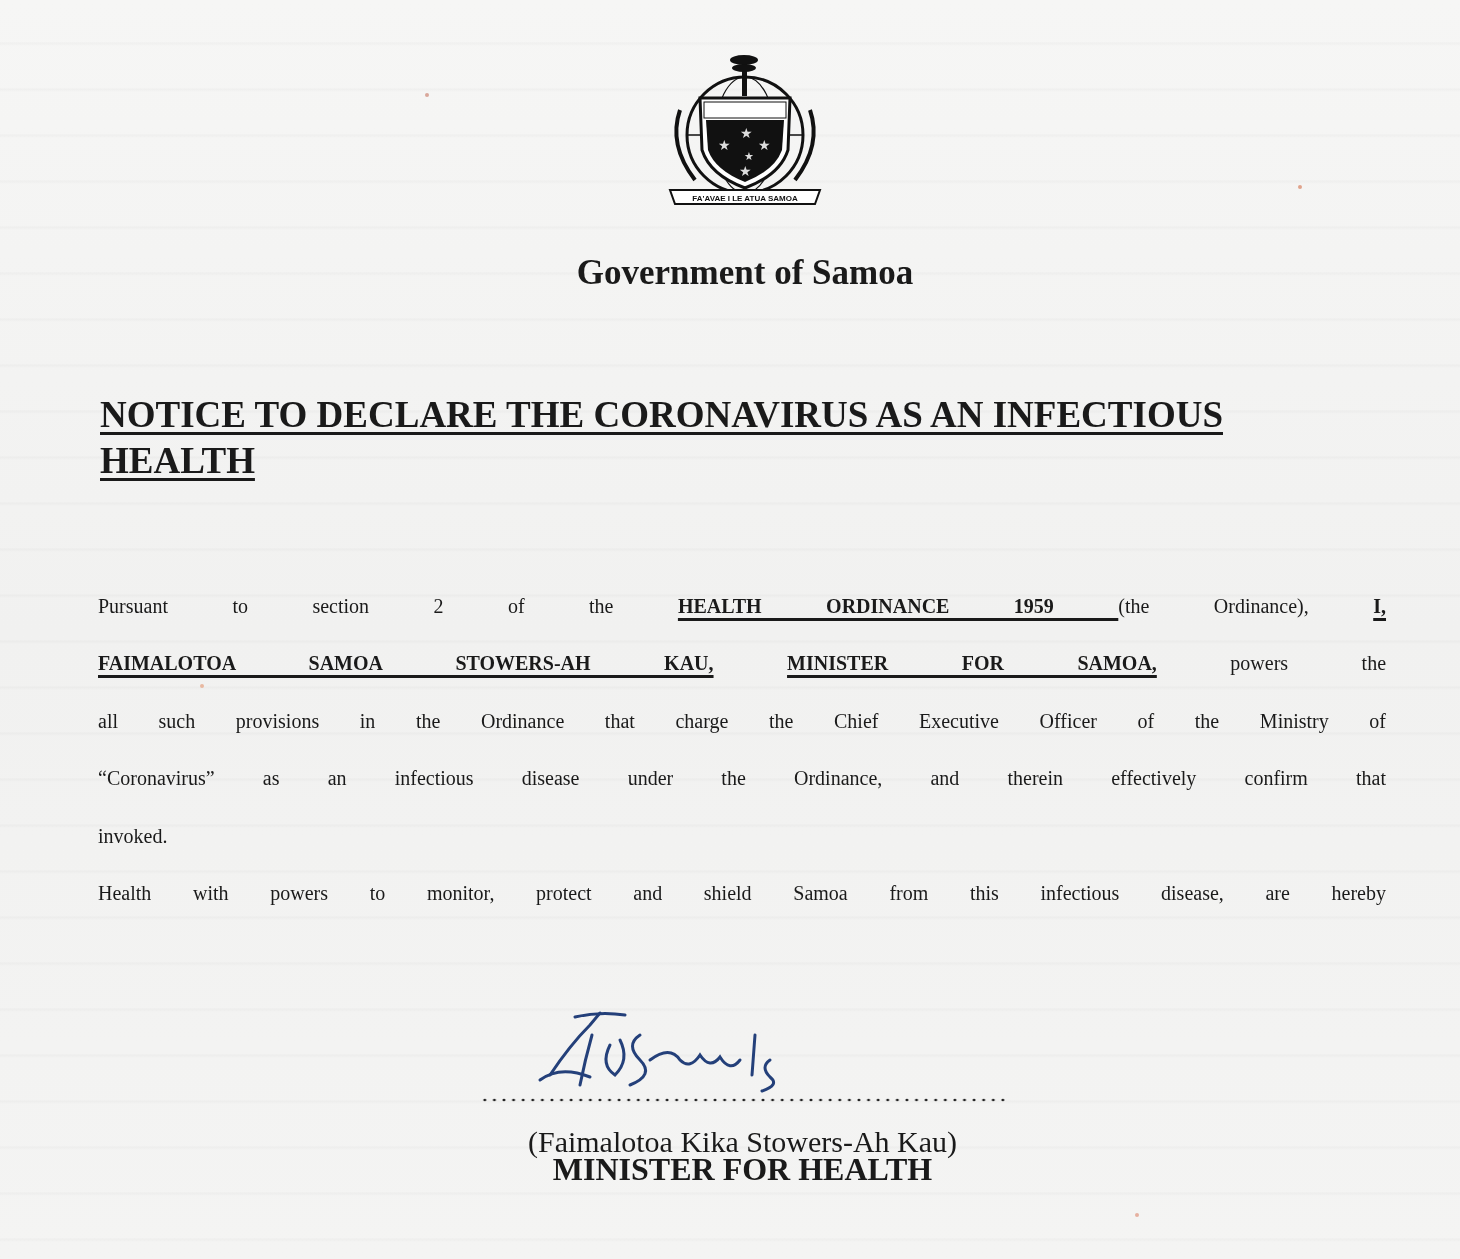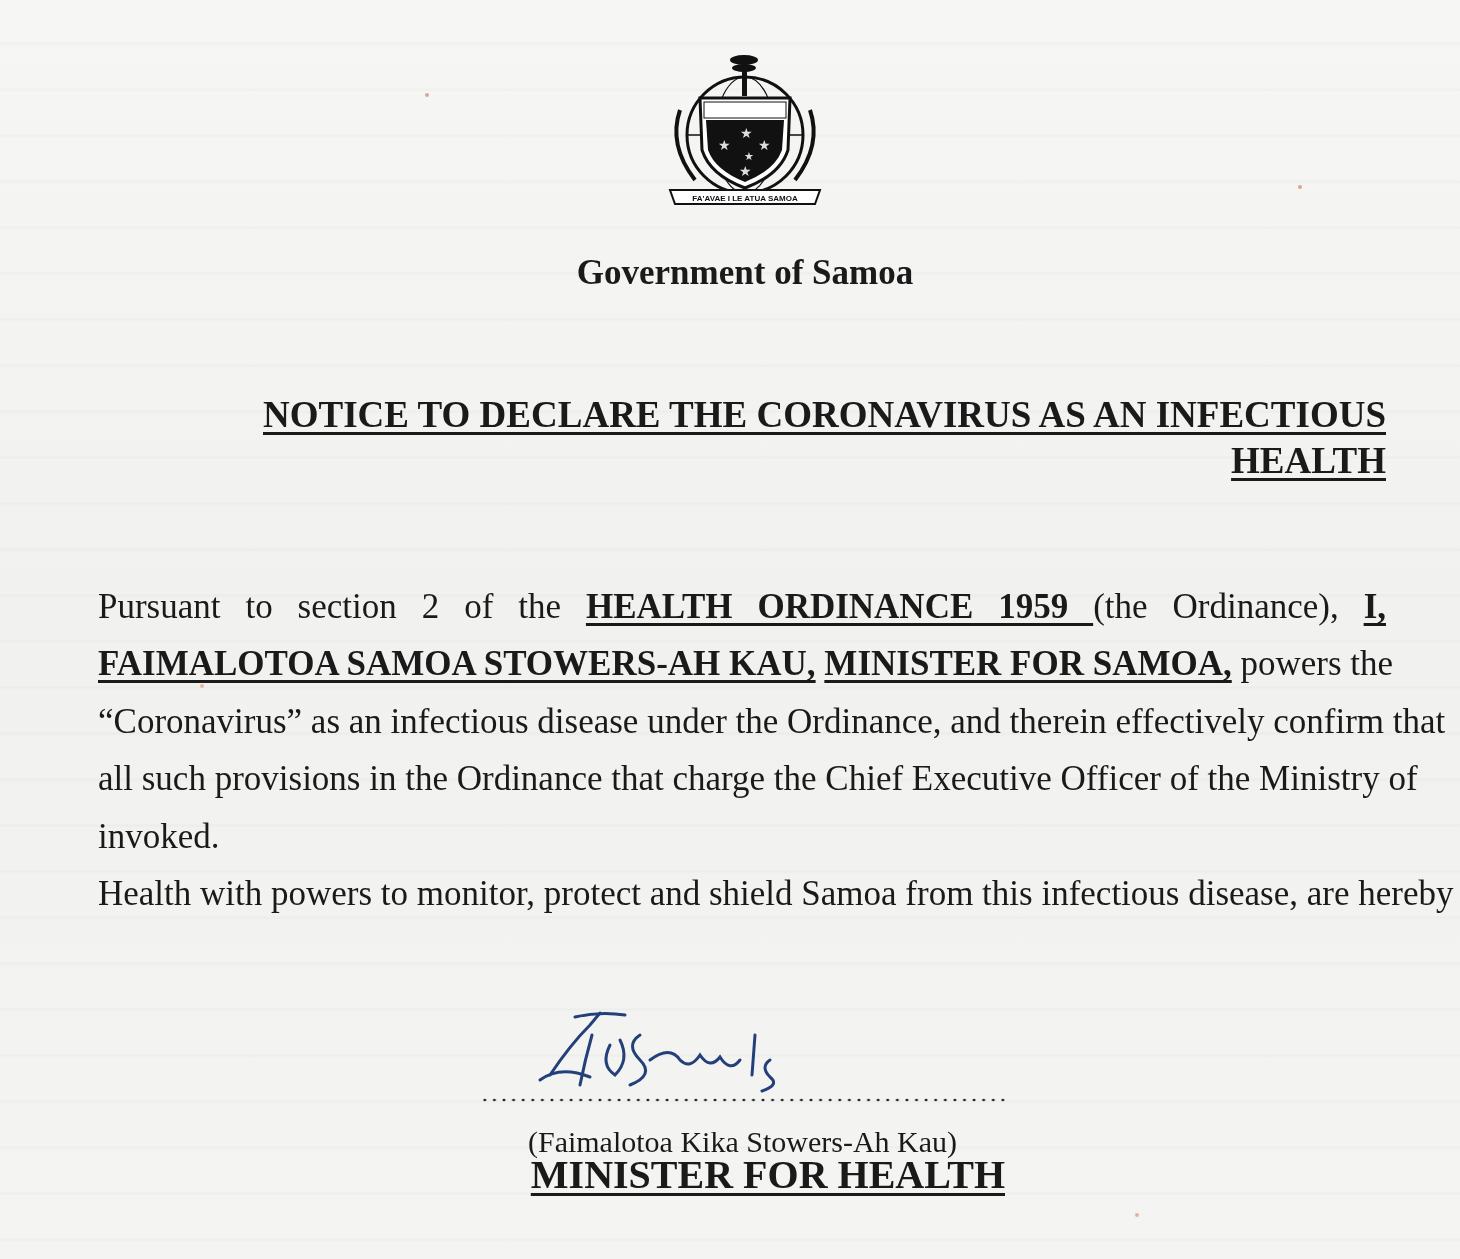--- a/index.html
+++ b/index.html
@@ -18,45 +18,45 @@
     }
     .crest {
       position: absolute; left: 660px; top: 50px; width: 170px; height: 160px;
     }
     .gov-title {
       position: absolute; left: 0; width: 1490px; top: 253px;
       text-align: center; font-weight: bold; font-size: 35px;
     }
     .notice-title {
       position: absolute; left: 100px; width: 1286px; top: 392px;
-      text-align: right; font-weight: bold; font-size: 37px; line-height: 46px;
+      text-align: left; font-weight: bold; font-size: 37px; line-height: 46px;
     }
     .notice-title span { text-decoration: underline; text-decoration-thickness: 3px; text-underline-offset: 5px; }
     .body-text {
       position: absolute; left: 98px; width: 1288px; top: 578px;
-      font-size: 35px; line-height: 57.4px; text-align: justify;
+      font-size: 20px; line-height: 57.4px; text-align: justify;
       text-align-last: left;
     }
     .line { display: block; text-align: justify; text-align-last: justify; white-space: nowrap; }
     .line.last { text-align-last: left; }
     .u { font-weight: bold; text-decoration: underline; text-decoration-thickness: 3px; text-underline-offset: 5px; }
     .sig-area { position: absolute; left: 480px; top: 1005px; width: 530px; height: 200px; }
     .signature { position: absolute; left: 50px; top: 0; width: 260px; height: 90px; }
     .dotted {
       position: absolute; left: 0; top: 93px; width: 525px; height: 4px;
       background-image: radial-gradient(circle, #222 1.4px, transparent 1.6px);
       background-size: 9.6px 4px; background-repeat: repeat-x;
     }
     .sig-name {
       position: absolute; left: 0; width: 525px; top: 108px; text-align: center; font-size: 30px; margin-top: 12px;
     }
     .sig-title {
-      position: absolute; left: 0; width: 525px; top: 146px; text-align: right;
-      font-size: 40px; font-weight: bold;
-      text-decoration: underline; text-decoration-thickness: 3px; text-underline-offset: 5px;
+      position: absolute; left: 0; width: 525px; top: 146px; text-align: center;
+      font-size: 32px; font-weight: bold;
+      text-decoration-thickness: 3px; text-underline-offset: 5px;
     }
     .speck { position: absolute; width: 4px; height: 4px; border-radius: 50%; }
   </style>
 </head>
 <body>
 
 <div class="page">
 
   <div class="crest">
     <svg width="170" height="160" viewBox="0 0 170 160">
@@ -93,22 +93,22 @@
   <div class="gov-title">Government of Samoa</div>
 
   <div class="notice-title">
     <span>NOTICE TO DECLARE THE CORONAVIRUS AS AN INFECTIOUS</span><br>
     <span>HEALTH</span>
   </div>
 
   <div class="body-text">
     <span class="line"><span>Pursuant to section 2 of the </span><span class="u">HEALTH ORDINANCE 1959 </span><span>(the Ordinance), </span><span class="u">I,</span></span>
     <span class="line"><span class="u">FAIMALOTOA SAMOA STOWERS-AH KAU,</span><span> </span><span class="u">MINISTER FOR SAMOA,</span><span> powers the</span></span>
+    <span class="line">all such provisions in the Ordinance that charge the Chief Executive Officer of the Ministry of</span>
     <span class="line">“Coronavirus” as an infectious disease under the Ordinance, and therein effectively confirm that</span>
-    <span class="line">all such provisions in the Ordinance that charge the Chief Executive Officer of the Ministry of</span>
     <span class="line last">invoked.</span>
     <span class="line">Health with powers to monitor, protect and shield Samoa from this infectious disease, are hereby</span>
   </div>
 
   <div class="sig-area">
     <div class="signature">
       <svg width="260" height="90" viewBox="0 0 260 90">
         <g fill="none" stroke="#24407a" stroke-width="3" stroke-linecap="round">
           <path d="M20 70 Q40 40 60 20 L70 8"></path>
           <path d="M45 12 Q70 6 95 10"></path>

